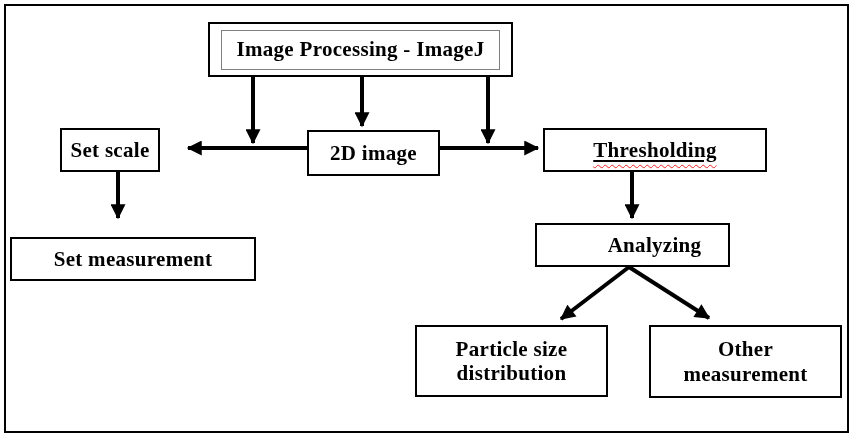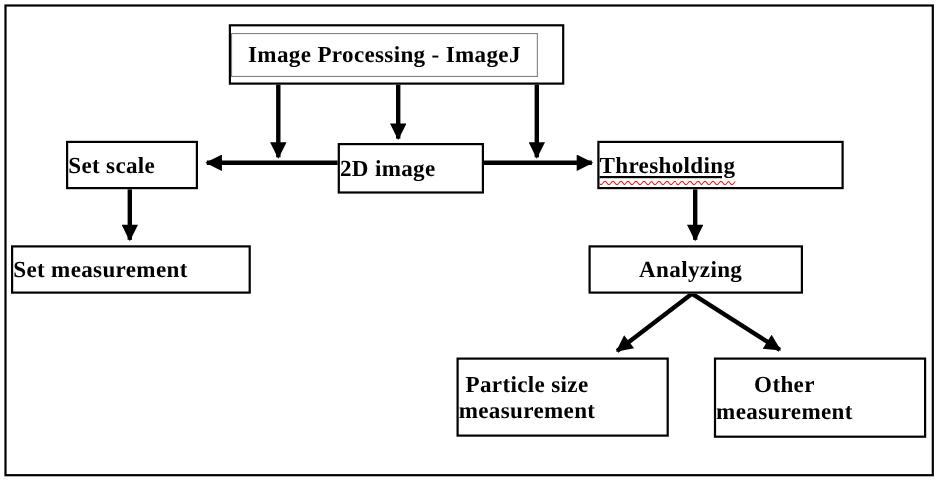--- a/index.html
+++ b/index.html
@@ -26,21 +26,21 @@
     left: 0; top: 0;
     width: 854px; height: 439px;
   }
   .box {
     position: absolute;
     background: #ffffff;
     border: 2px solid #000000;
     box-sizing: border-box;
     display: flex;
     align-items: center;
-    justify-content: flex-start;
+    justify-content: center;
     text-align: center;
   }
   .label {
     font-weight: bold;
     font-size: 21px;
     color: #000000;
     line-height: 1.15;
     white-space: pre-line;
     letter-spacing: 0.3px;
   }
@@ -49,24 +49,24 @@
     width: 305px; height: 55px;
   }
   #node-title-inner {
     width: 277px; height: 38px;
     border: 1px solid #808080;
     display: flex;
     align-items: center;
     justify-content: center;
     background: #ffffff;
   }
-  #node-set-scale      { left: 60px;  top: 128px; width: 120px; height: 44px; }
+  #node-set-scale      { left: 60px;  top: 128px; width: 100px; height: 44px; }
   #node-2d-image       { left: 307px; top: 130px; width: 133px; height: 46px; }
   #node-thresholding   { left: 543px; top: 128px; width: 224px; height: 44px; }
-  #node-set-measurement{ left: 10px;  top: 223px; width: 218px; height: 44px; }
+  #node-set-measurement{ left: 10px;  top: 237px; width: 246px; height: 44px; }
   #node-analyzing      { left: 535px; top: 223px; width: 195px; height: 44px; padding-left: 44px; }
   #node-particle-size  { left: 415px; top: 325px; width: 193px; height: 72px; }
   #node-other-params   { left: 649px; top: 325px; width: 193px; height: 73px; }
 
   .u-solid {
     text-decoration: underline;
     text-decoration-thickness: 2px;
     text-underline-offset: 3px;
   }
   .u-wavy {
@@ -122,21 +122,21 @@
   <div class="box" id="node-set-measurement">
     <span class="label">Set measurement</span>
   </div>
 
   <div class="box" id="node-analyzing">
     <span class="label">Analyzing</span>
   </div>
 
   <div class="box" id="node-particle-size">
     <span class="label">Particle size
-measurement</span>
+distribution</span>
   </div>
 
   <div class="box" id="node-other-params">
     <span class="label">Other
 measurement</span>
   </div>
 
 </div>
 
 </body></html>

